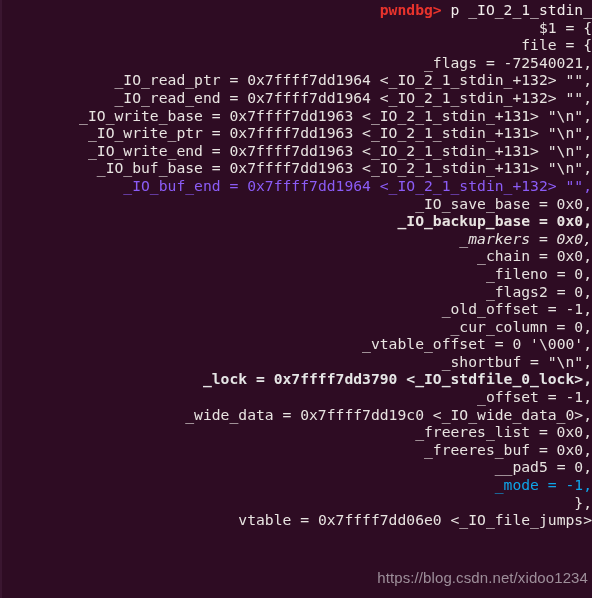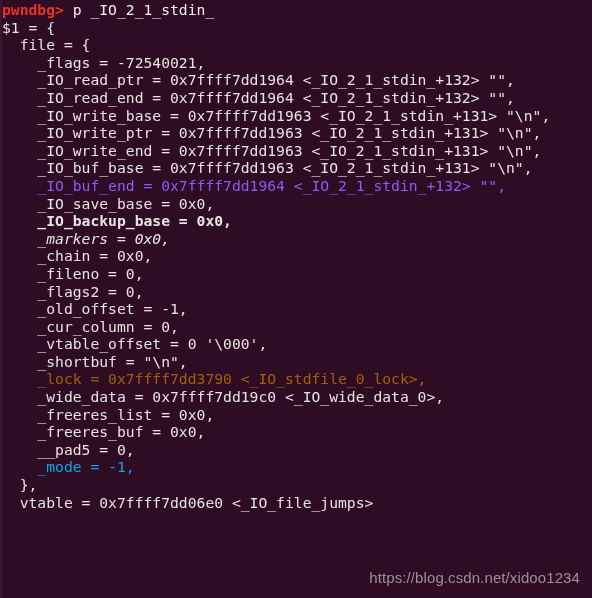--- a/index.html
+++ b/index.html
@@ -14,20 +14,21 @@
     overflow: hidden;
     font-family: "DejaVu Sans Mono", "Liberation Mono", monospace;
   }
   #terminal {
     position: relative;
     width: 592px;
     height: 598px;
     background: #2e0c23;
     box-sizing: border-box;
     overflow: hidden;
+    text-align: right;
   }
   
   #terminal::before {
     content: "";
     position: absolute;
     left: 0;
     top: 0;
     width: 2px;
     height: 100%;
     background: #3a1630;
@@ -54,21 +55,21 @@
   }
   .prompt {
     color: #e8332c;
     font-weight: bold;
   }
   .cmd {
     color: #f2eeec;
   }
   .watermark {
     position: absolute;
-    right: 12px;
+    right: 4px;
     bottom: 12px;
     font-family: "Liberation Sans", "DejaVu Sans", sans-serif;
     font-size: 15px;
     color: #a79aa4;
     white-space: pre;
     opacity: 0.92;
     pointer-events: none;
     letter-spacing: 0.1px;
   }
 </style>
@@ -92,21 +93,22 @@
         <div class="line" style="color: rgb(232, 228, 225);">    _IO_save_base = 0x0,</div>
         <div class="line" style="color: rgb(232, 228, 225); font-weight: bold;">    _IO_backup_base = 0x0,</div>
         <div class="line" style="color: rgb(232, 228, 225); font-style: italic;">    _markers = 0x0,</div>
         <div class="line" style="color: rgb(232, 228, 225);">    _chain = 0x0,</div>
         <div class="line" style="color: rgb(232, 228, 225);">    _fileno = 0,</div>
         <div class="line" style="color: rgb(232, 228, 225);">    _flags2 = 0,</div>
         <div class="line" style="color: rgb(232, 228, 225);">    _old_offset = -1,</div>
         <div class="line" style="color: rgb(232, 228, 225);">    _cur_column = 0,</div>
         <div class="line" style="color: rgb(232, 228, 225);">    _vtable_offset = 0 '\000',</div>
         <div class="line" style="color: rgb(232, 228, 225);">    _shortbuf = "\n",</div>
-        <div class="line" style="color: #a16207;">    _lock = 0x7ffff7dd3790 &lt;_IO_stdfile_0_lock&gt;,</div>
+        <div class="line" style="color: #e5e5e5; font-weight: bold;">    _lock = 0x7ffff7dd3790 &lt;_IO_stdfile_0_lock&gt;,</div>
+        <div class="line" style="color: rgb(232, 228, 225);">    _offset = -1,</div>
         <div class="line" style="color: rgb(232, 228, 225);">    _wide_data = 0x7ffff7dd19c0 &lt;_IO_wide_data_0&gt;,</div>
         <div class="line" style="color: rgb(232, 228, 225);">    _freeres_list = 0x0,</div>
         <div class="line" style="color: rgb(232, 228, 225);">    _freeres_buf = 0x0,</div>
         <div class="line" style="color: rgb(232, 228, 225);">    __pad5 = 0,</div>
         <div class="line" style="color: #0ea5e9;">    _mode = -1,</div>
         <div class="line" style="color: rgb(232, 228, 225);">  },</div>
         <div class="line" style="color: rgb(232, 228, 225);">  vtable = 0x7ffff7dd06e0 &lt;_IO_file_jumps&gt;</div>
       </div>
   </div>
   <div class="watermark">https://blog.csdn.net/xidoo1234</div>

